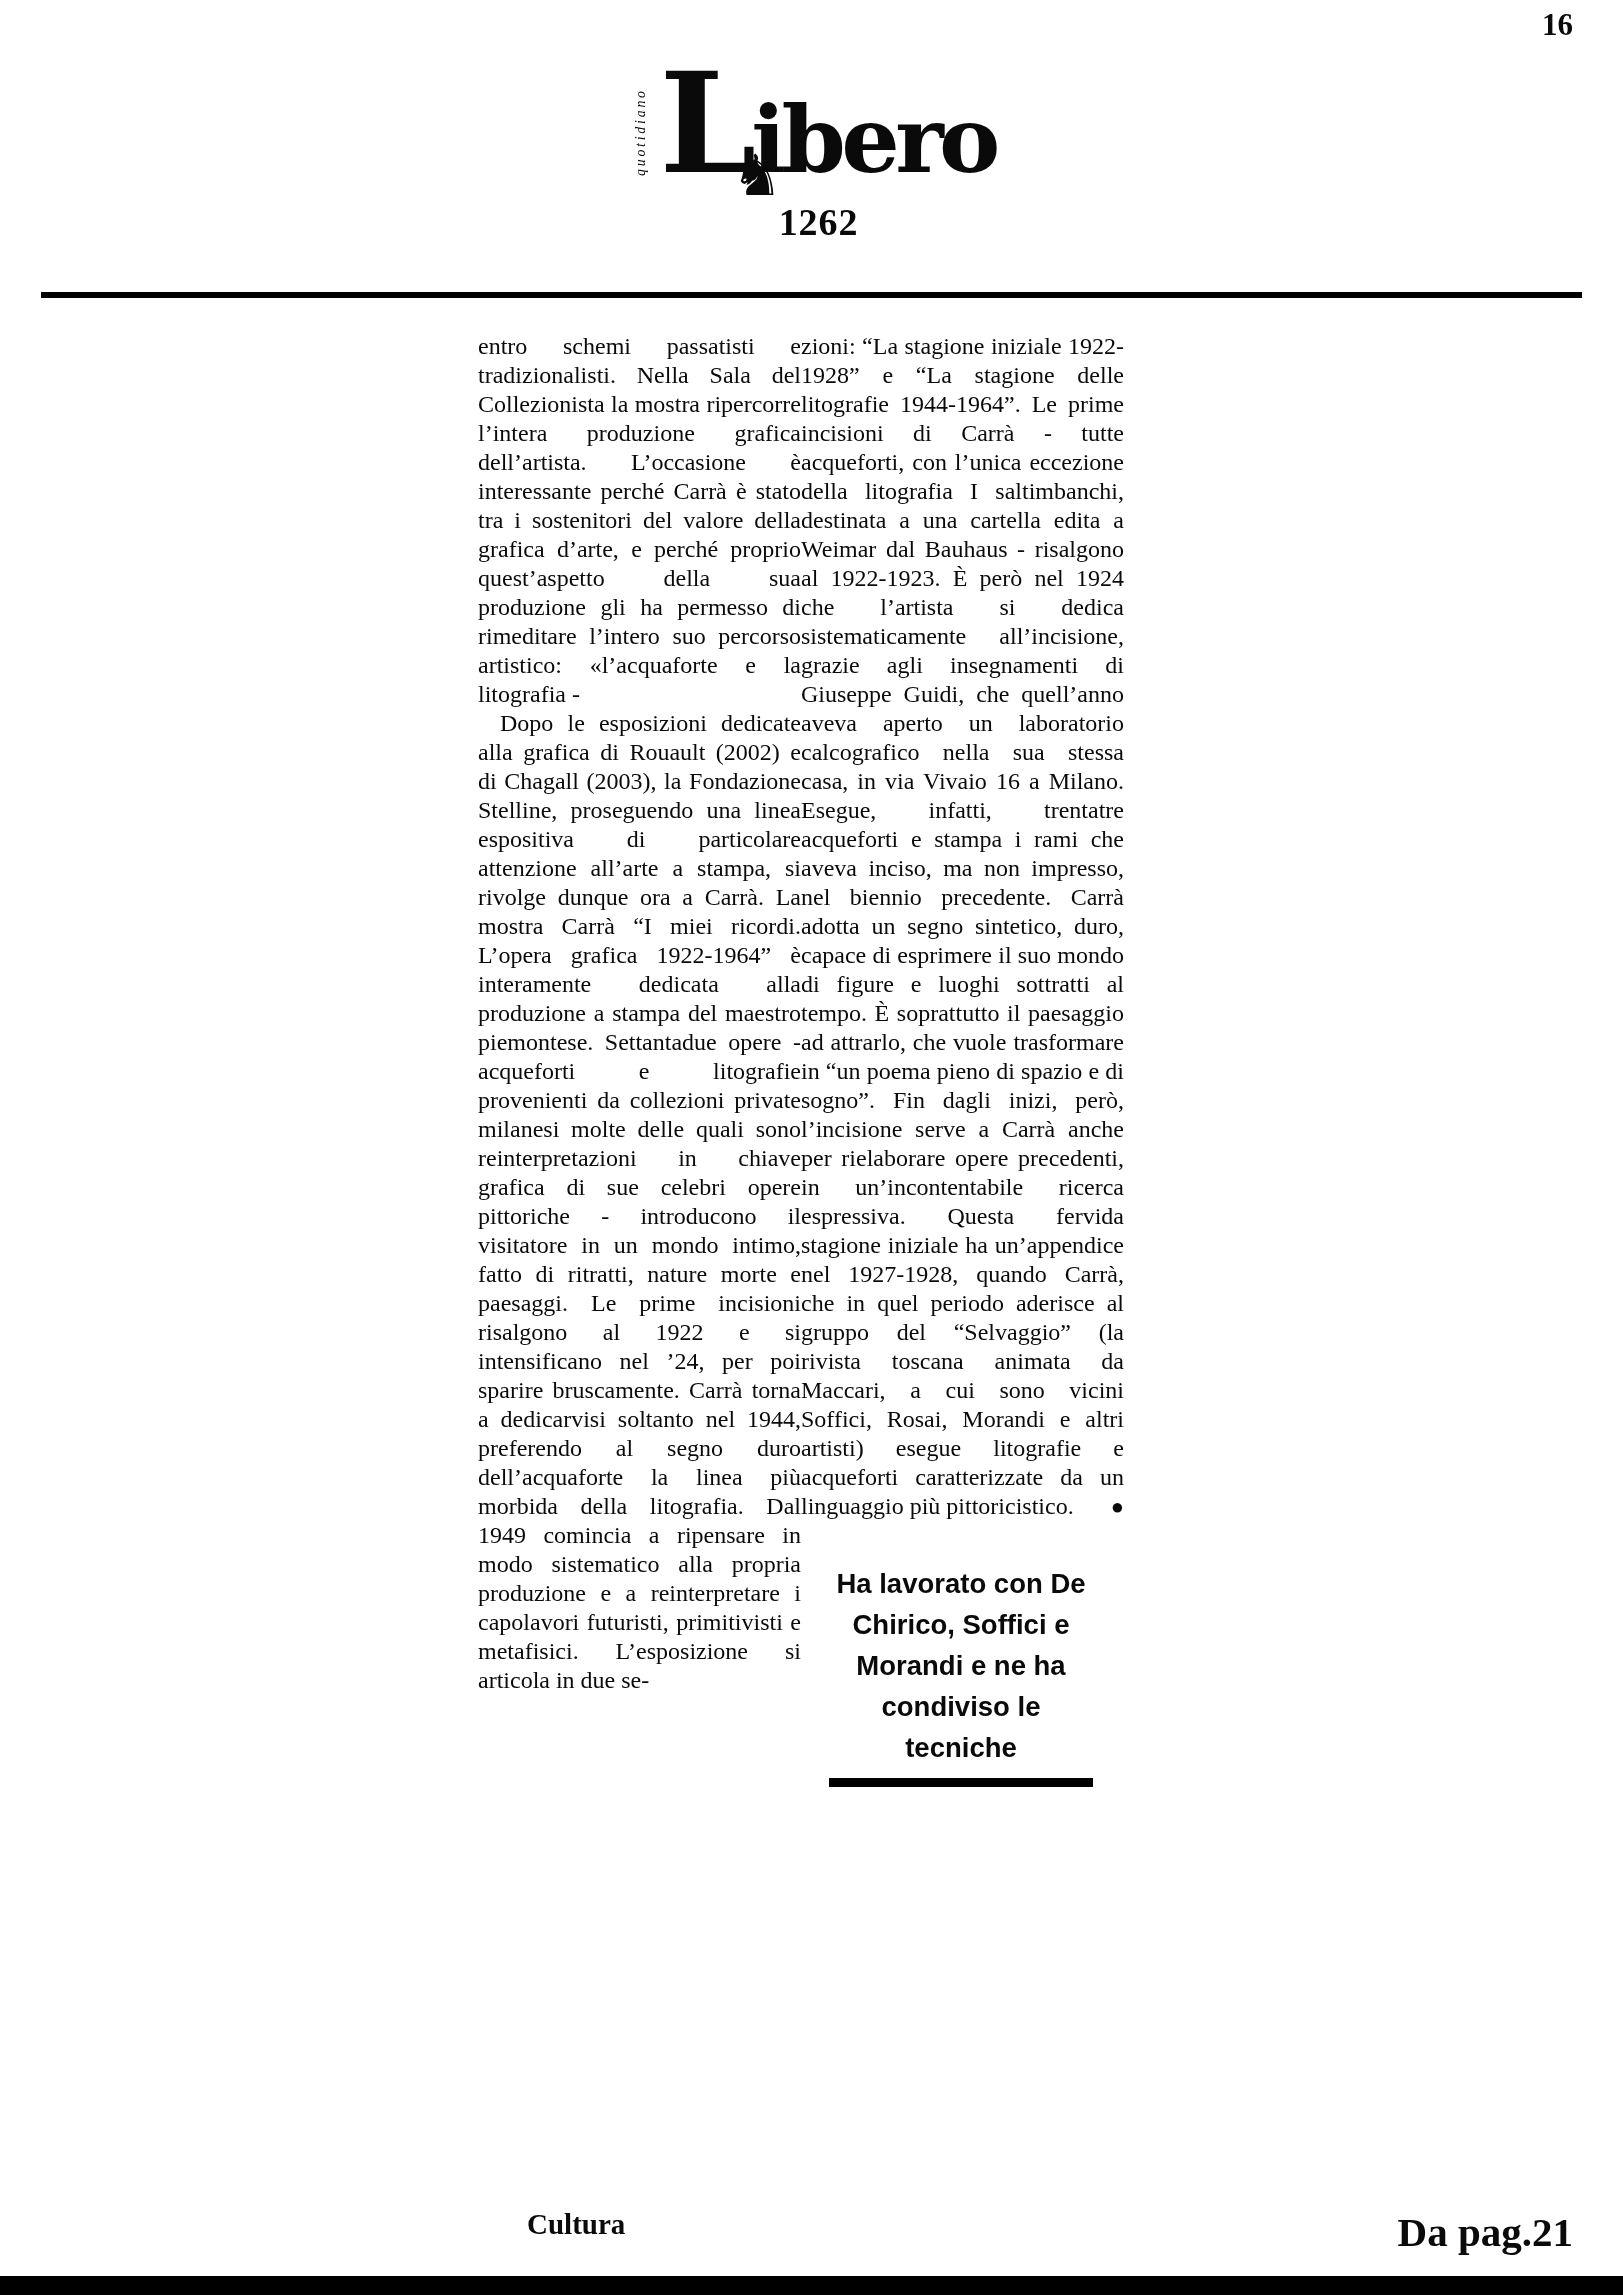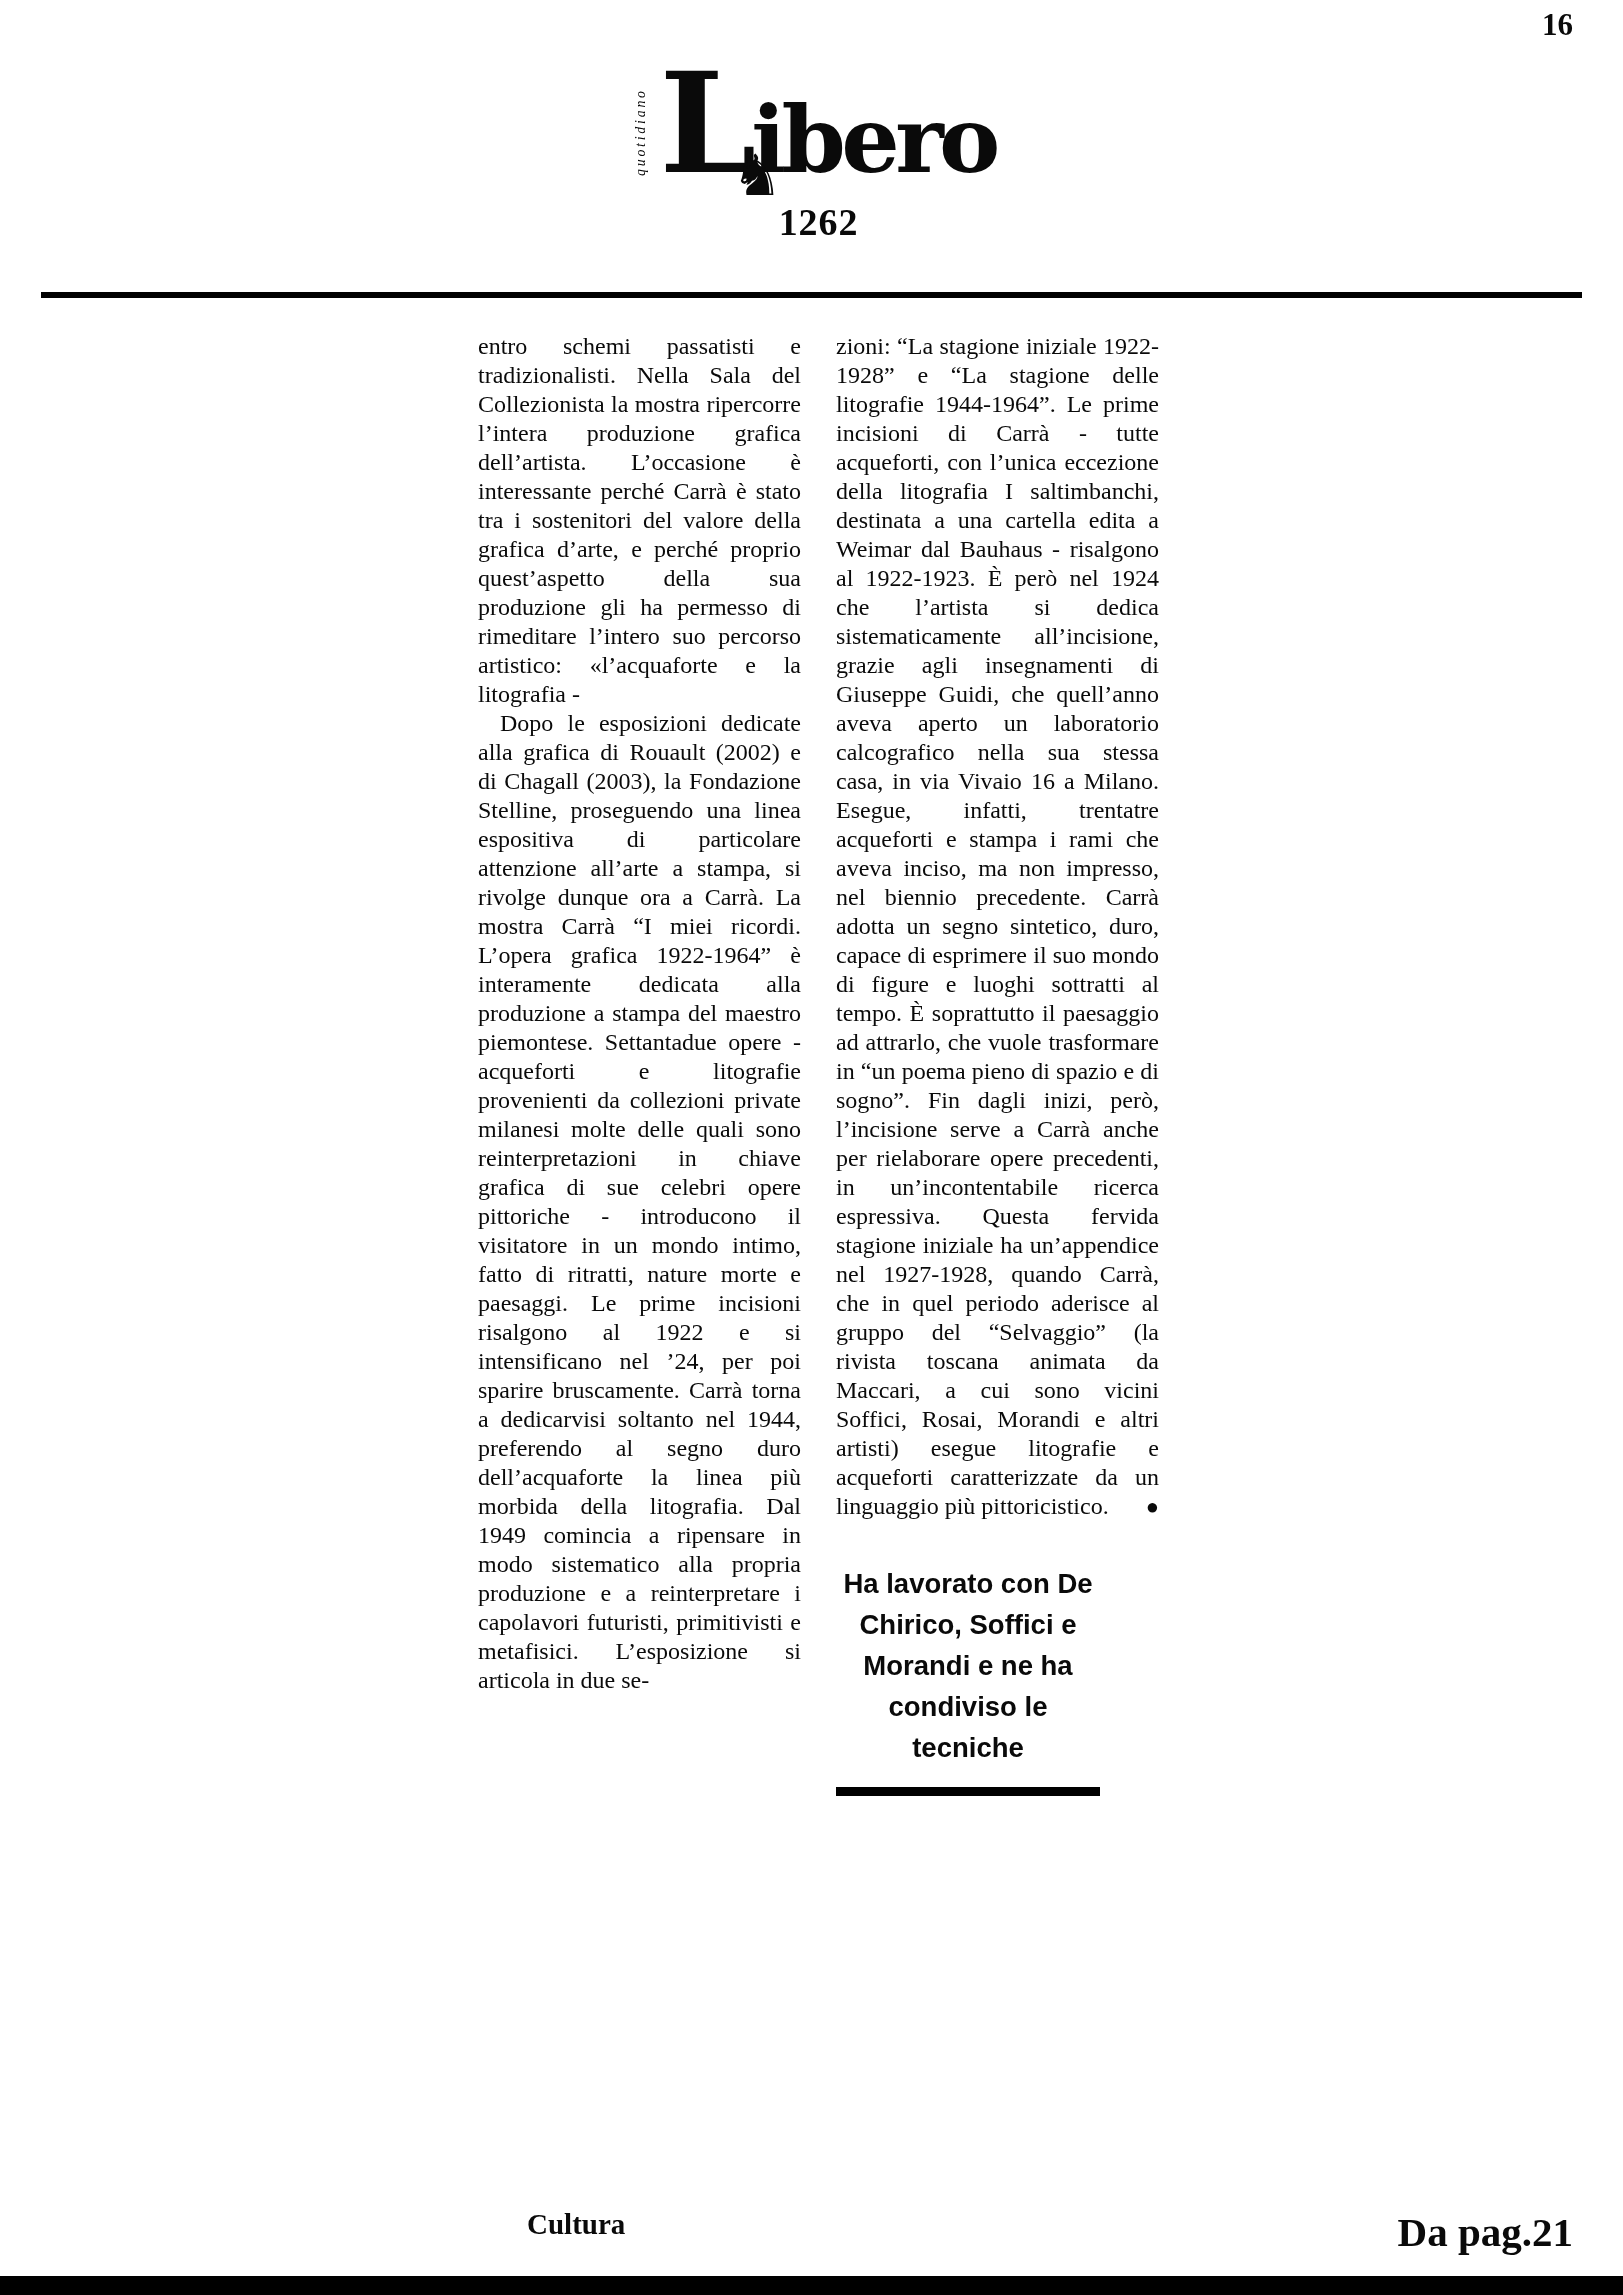--- a/index.html
+++ b/index.html
@@ -91,21 +91,20 @@
     height: 6.4px;
     background: #000;
   }
 
   .columns {
     position: absolute;
     top: 332px;
     left: 478px;
     width: 681px;
     display: flex;
-    gap: 35px;
   }
   .col {
     width: 323px;
     font-size: 24px;
     line-height: 29px;
     text-align: justify;
   }
   .col p { margin: 0; }
   .para-indent { text-indent: 22px; }
   .wrap-indent {
@@ -120,22 +119,23 @@
   }
 
   .pull-quote {
     margin-top: 42px;
     width: 264px;
     font-family: "Liberation Sans", sans-serif;
     font-weight: bold;
     font-size: 27.5px;
     line-height: 41px;
     text-align: center;
-    padding-bottom: 19px;
+    padding-bottom: 10px;
     border-bottom: 9.2px solid #000;
+    margin-left: 28px;
   }
 
   .footer-section {
     position: absolute;
     top: 2208px;
     left: 527px;
     font-size: 29px;
     font-weight: bold;
   }
   .footer-pageref {

